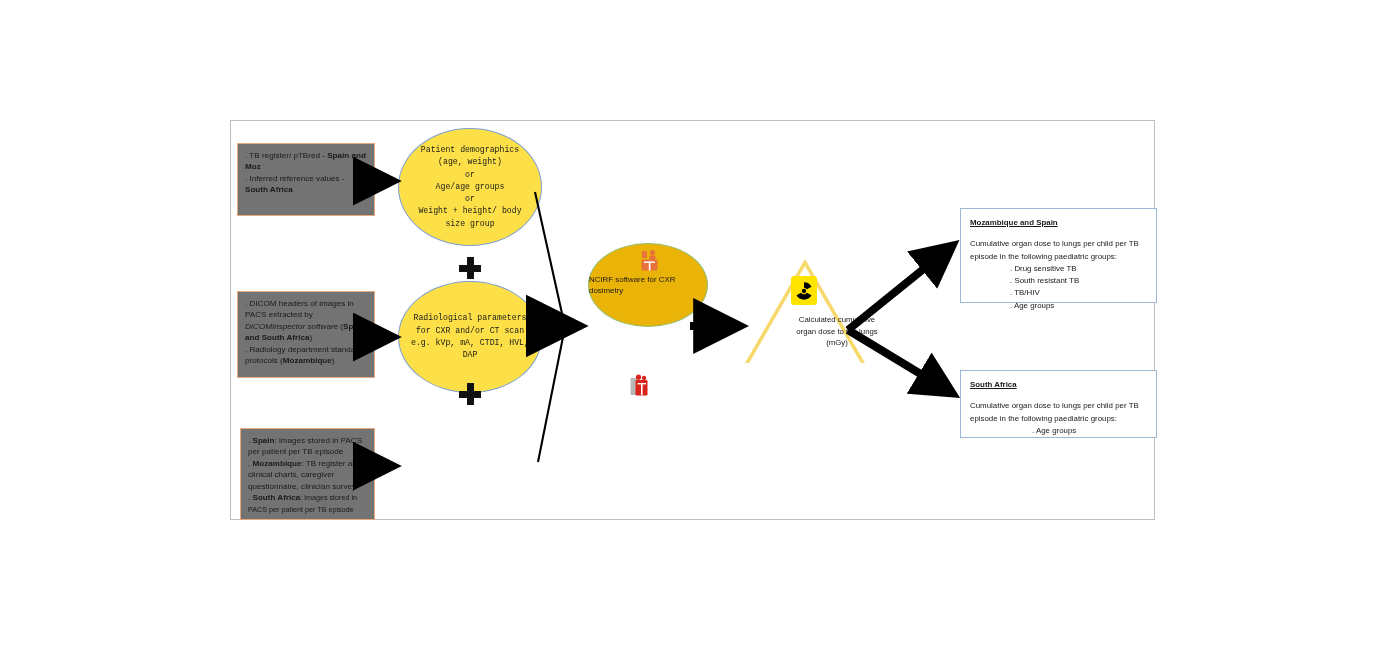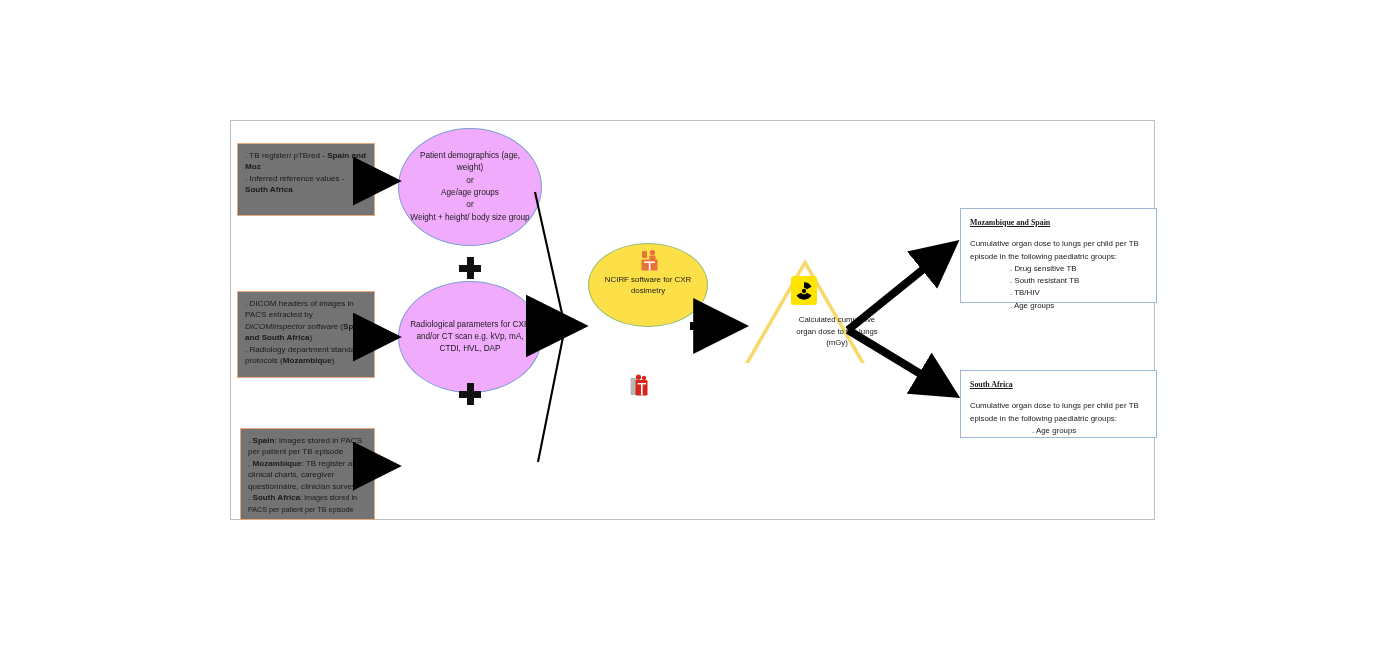--- a/index.html
+++ b/index.html
@@ -13,37 +13,37 @@
   .src-box{position:absolute;box-sizing:border-box;border:1.3px solid #E8A87C;background:#737373;padding:6px 7px;font-size:8.1px;line-height:1.42;color:#1a1a1a;}
   .src-box .b{font-weight:bold;}
   .src-box .sm{font-size:7.2px;}
   .src-box .it{font-style:italic;}
 
   #src1{left:237px;top:143px;width:138px;height:73px;}
   #src2{left:237px;top:291px;width:138px;height:87px;}
   #src3{left:240px;top:428px;width:135px;height:92px;}
 
   
-  .ell-blue{position:absolute;box-sizing:border-box;border:1.2px solid #7D9FD1;border-radius:50%;background:#f0abfc;
-    display:flex;align-items:center;justify-content:flex-start;text-align:center;font-size:8.2px;line-height:1.5;padding:6px 10px;}
+  .ell-blue{position:absolute;box-sizing:border-box;border:1.2px solid #7D9FD1;border-radius:50%;background:#fde047;
+    display:flex;align-items:center;justify-content:flex-start;text-align:center;font-size:8.2px;line-height:1.5;padding:6px 10px;font-family:Liberation Mono, monospace;}
   #e1{left:398px;top:128px;width:144px;height:118px;}
   #e2{left:398px;top:281px;width:144px;height:112px;}
   #e3{left:398px;top:398px;width:144px;height:118px;}
 
   
   .plus{position:absolute;width:22px;height:22px;}
   .plus:before,.plus:after{content:"";position:absolute;background:#111;}
   .plus:before{left:7.5px;top:0;width:7px;height:22px;}
   .plus:after{top:7.5px;left:0;width:22px;height:7px;}
   #p1{left:459px;top:257px;}
   #p2{left:459px;top:383px;}
 
   
-  .ell-green{position:absolute;box-sizing:border-box;border:1.1px solid #8FBE70;border-radius:50%;background:#fde047;
-    text-align:center;font-size:7.9px;line-height:1.45;}
+  .ell-green{position:absolute;box-sizing:border-box;border:1.1px solid #8FBE70;border-radius:50%;background:#eab308;
+    text-align:left;font-size:7.9px;line-height:1.45;}
   #g1{left:588px;top:243px;width:120px;height:84px;}
   #g2{left:588px;top:318px;width:120px;height:84px;}
   #g1 .gtxt{position:absolute;left:0;right:0;top:30px;}
   #g2 .gtxt{position:absolute;left:0;right:0;top:26px;}
 
   .fig-icon{position:absolute;width:20px;height:22px;}
   #icon-cxr{left:640px;top:249px;}
   #icon-ct{left:630px;top:374px;}
 
   
@@ -51,21 +51,21 @@
     border-left:60px solid transparent;border-right:60px solid transparent;border-bottom:104px solid #F7D96B;}
   #tri-inner{position:absolute;left:748px;top:266px;width:0;height:0;
     border-left:57px solid transparent;border-right:57px solid transparent;border-bottom:99px solid #fff;}
   #tri-text{position:absolute;left:760px;top:314px;width:90px;text-align:center;font-size:7.8px;line-height:1.5;margin-left:32px;}
   #rad-badge{position:absolute;left:791px;top:276px;width:26px;height:29px;background:#FFE400;border-radius:3px;
     display:flex;align-items:center;justify-content:center;}
 
   
   .res-box{position:absolute;box-sizing:border-box;border:1.2px solid #9DB8D4;background:#fff;padding:8px 9px;
     font-size:7.9px;line-height:1.55;}
-  .res-box .title{font-weight:bold;text-decoration:underline;display:block;margin-bottom:9px;font-family:Liberation Serif, serif;}
+  .res-box .title{font-weight:bold;text-decoration:underline;display:block;margin-bottom:9px;}
   .res-box .bullets{margin:0;padding-left:40px;}
   .res-box .bullets div{white-space:nowrap;}
   #res1{left:960px;top:208px;width:197px;height:95px;}
   #res2{left:960px;top:370px;width:197px;height:68px;}
   #res2 .bullets{padding-left:62px;}
 
   svg.overlay{position:absolute;left:0;top:0;width:1378px;height:649px;pointer-events:none;}
 </style>
 </head>
 <body>

